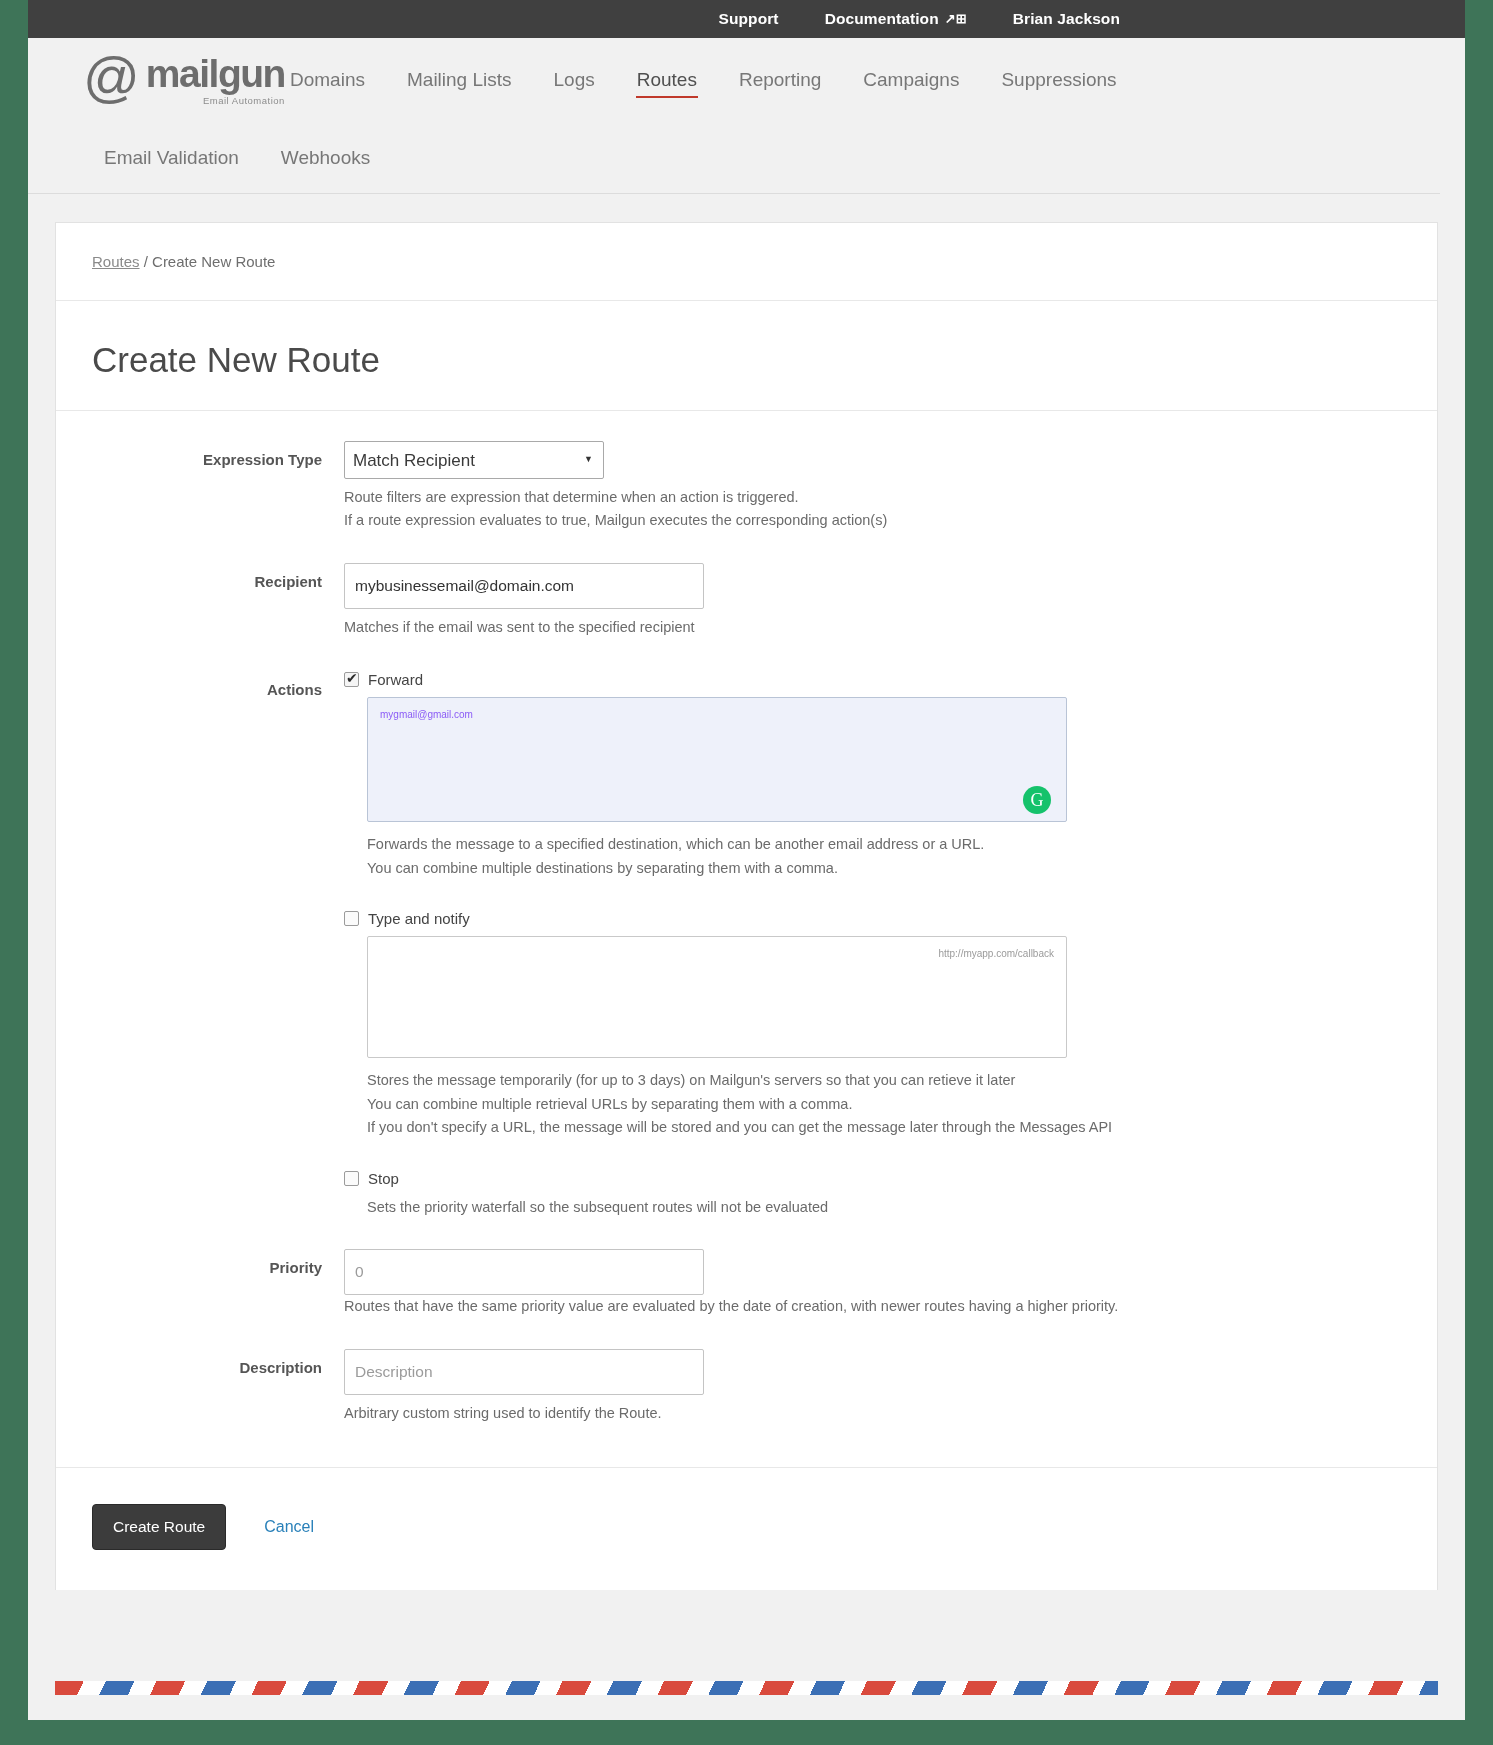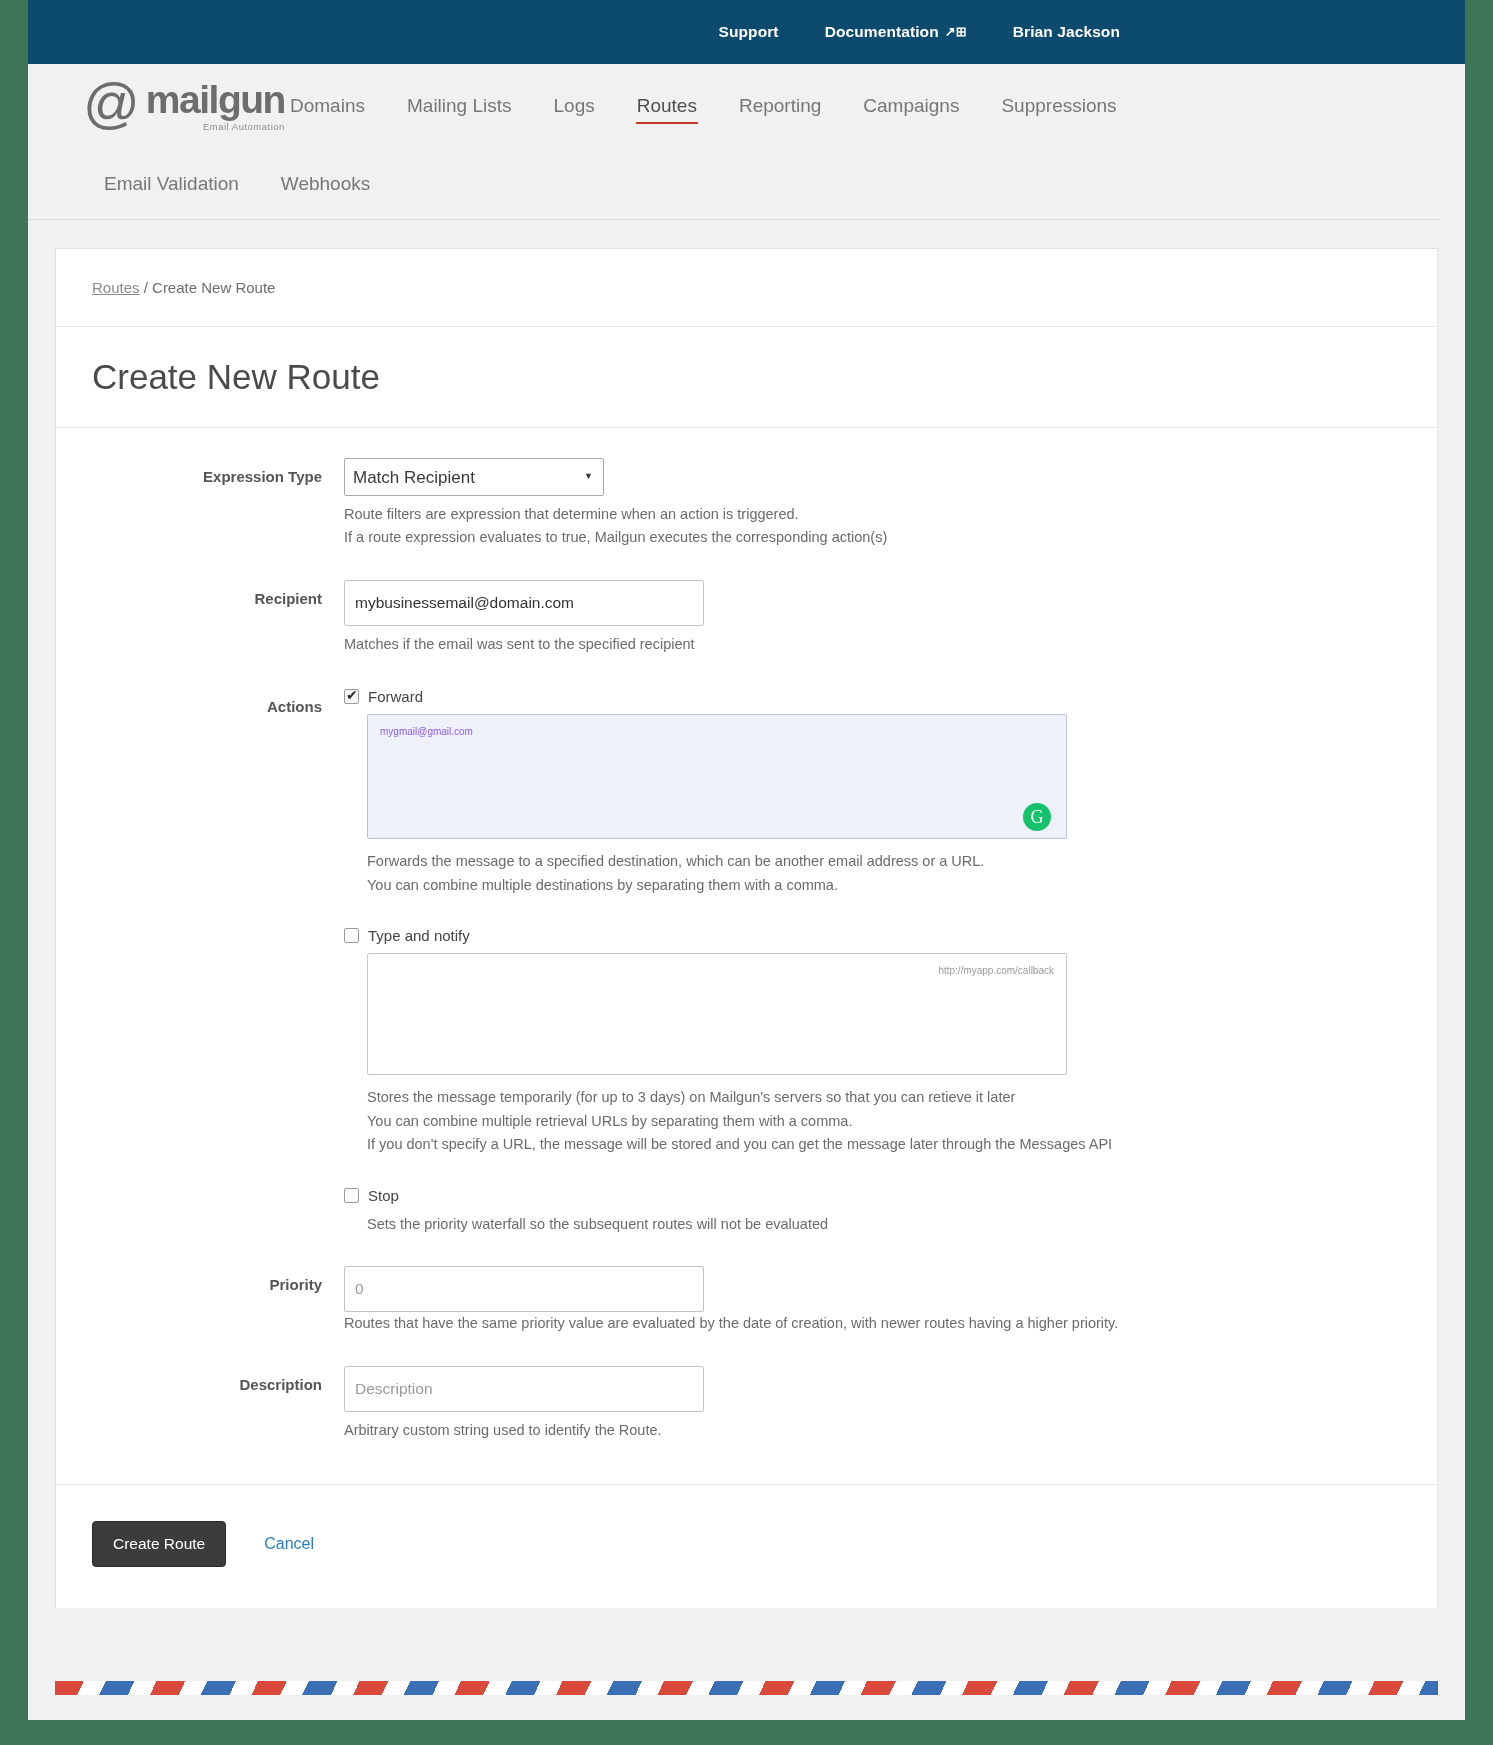--- a/index.html
+++ b/index.html
@@ -20,22 +20,22 @@
     position: absolute;
     left: 28px;
     top: 0;
     width: 1437px;
     height: 1720px;
     background: #f1f1f1;
   }
 
   
   .topbar {
-    height: 64px;
-    background: #0c4a6e;
+    height: 38px;
+    background: #404040;
     display: flex;
     align-items: center;
     justify-content: flex-end;
     padding-right: 345px;
     gap: 46px;
   }
   .topbar a {
     color: #ffffff;
     font-size: 15.5px;
     font-weight: bold;
@@ -130,21 +130,21 @@
     border-bottom: none;
     min-height: 1360px;
     position: relative;
   }
   .breadcrumb {
     padding: 30px 0 0 36px;
     font-size: 15px;
     color: #6e6e6e;
     border-bottom: 1px solid #e8e8e8;
     padding-bottom: 30px;
-    margin: 0 0 2px 0;
+    margin: 0 0 11px 0;
   }
   .breadcrumb a { color: #8a8a8a; text-decoration: underline; }
   .page-title {
     font-size: 35px;
     color: #4a4a4a;
     font-weight: normal;
     padding: 28px 0 30px 36px;
     margin: 0;
     border-bottom: 1px solid #e8e8e8;
   }

